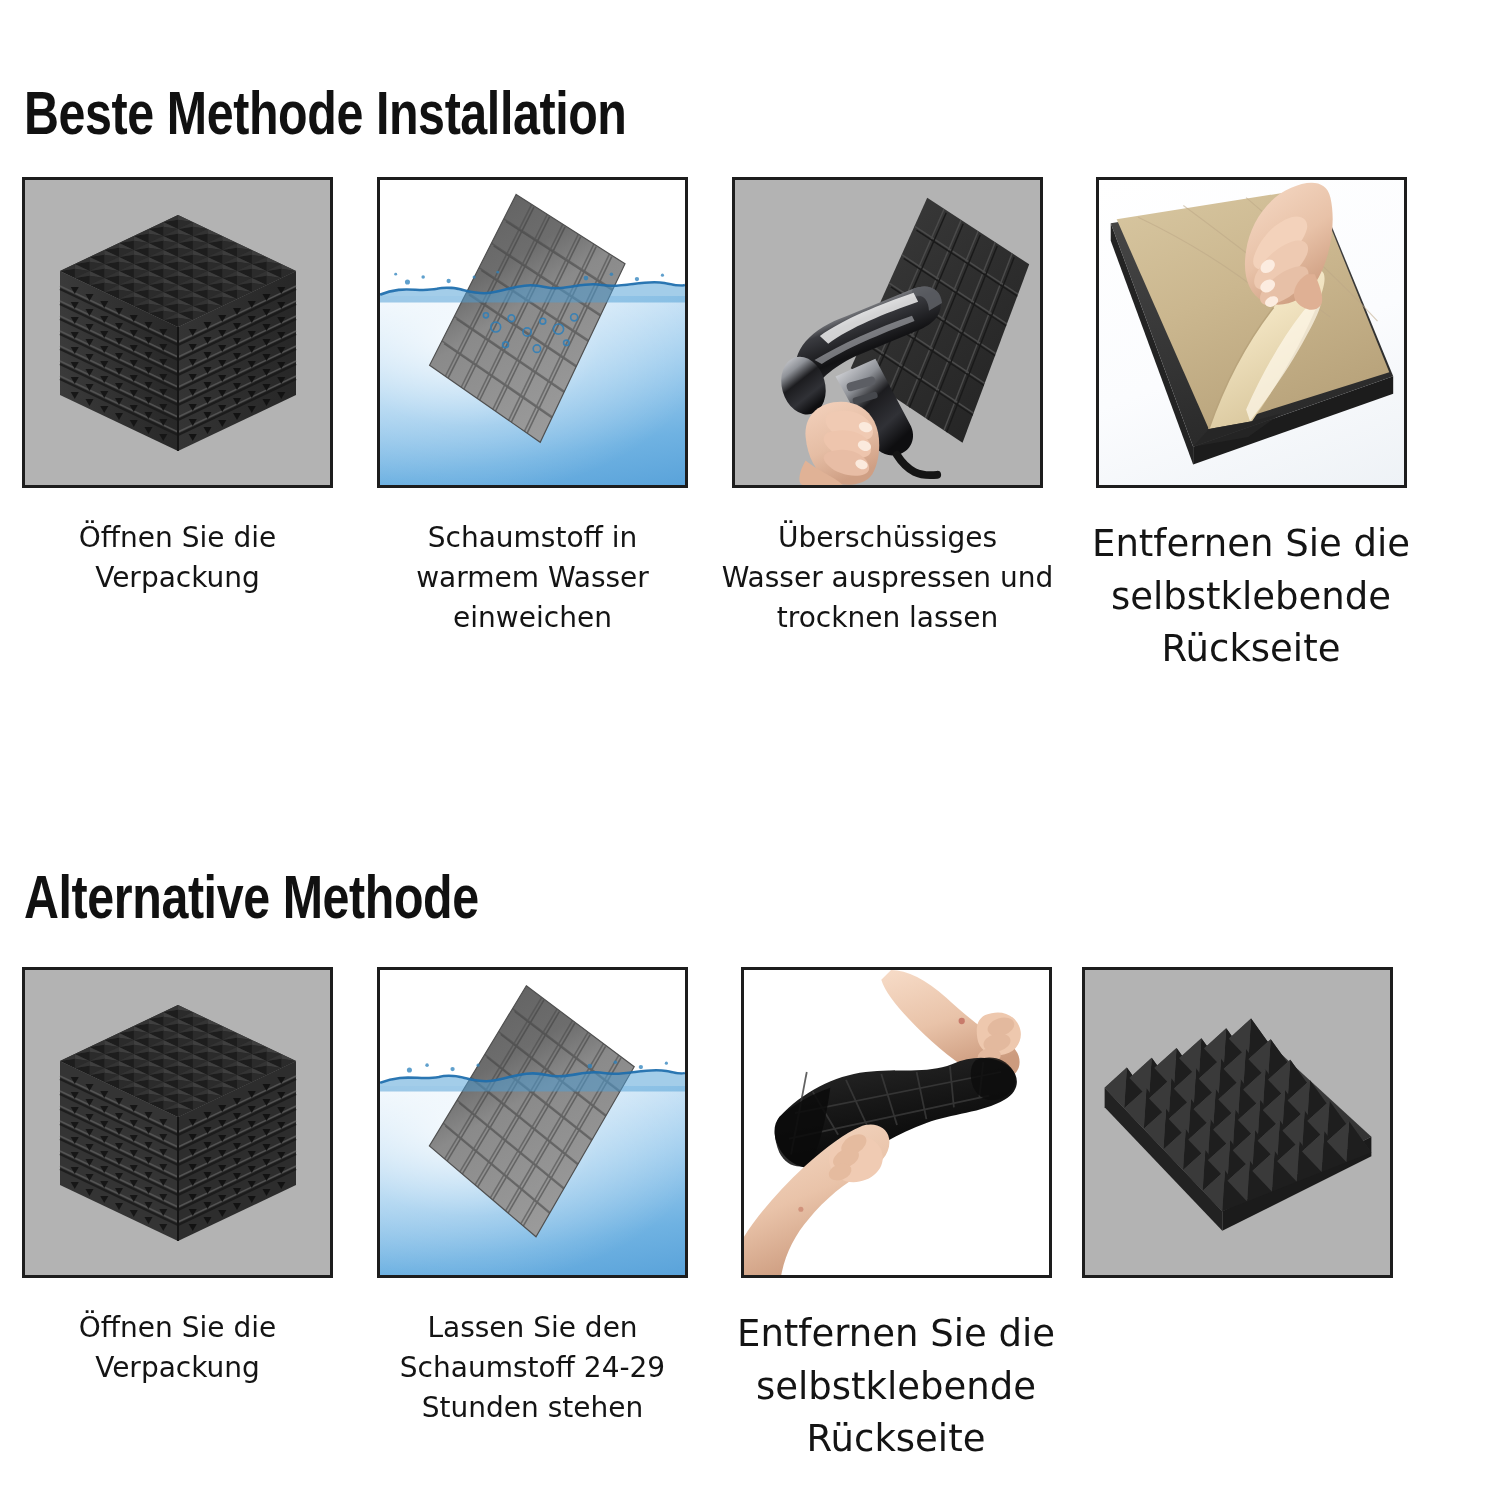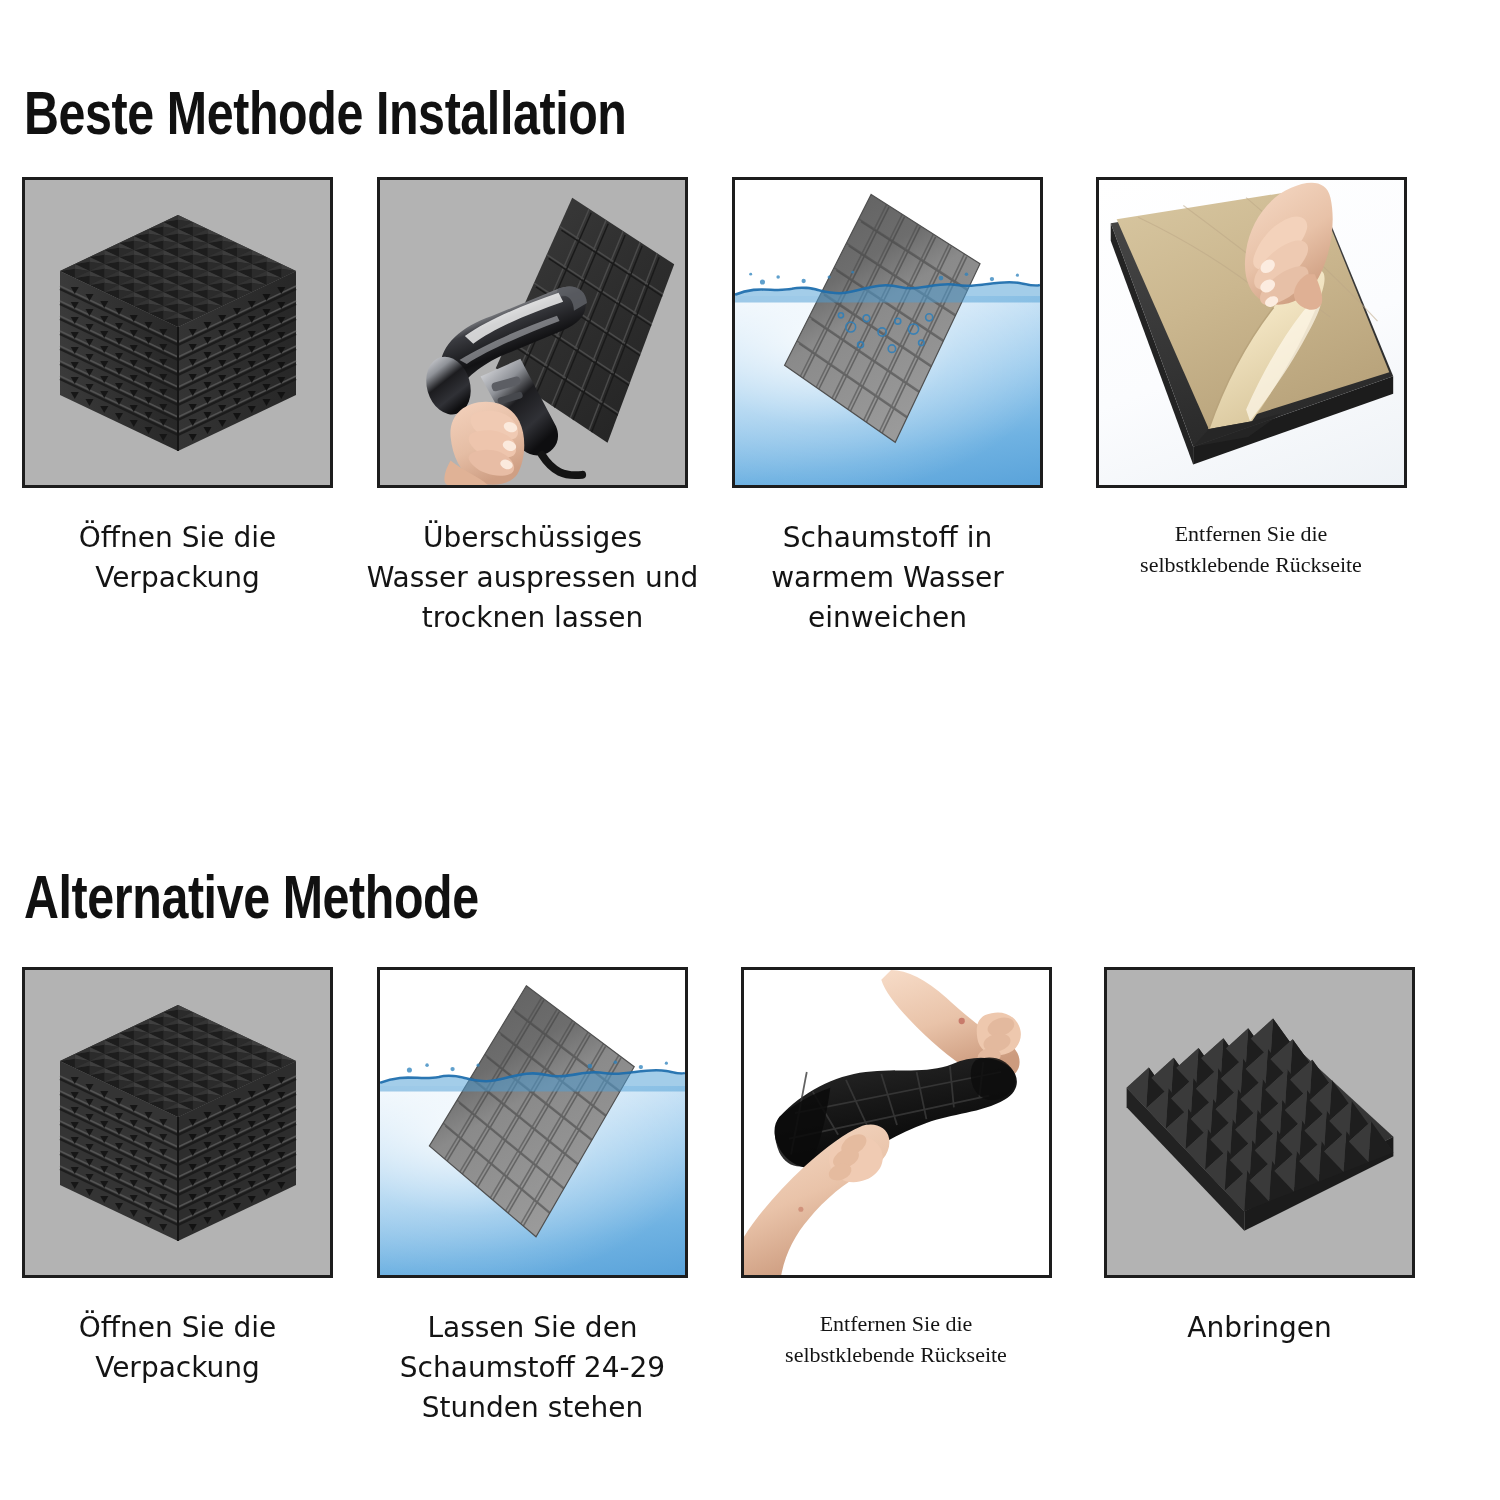--- a/index.html
+++ b/index.html
@@ -46,21 +46,21 @@
   .caption {
     margin-top: 30px;
     width: 355px;
     text-align: center;
     font-family: "DejaVu Sans", sans-serif;
     font-size: 28px;
     line-height: 1.42;
     color: #141414;
     white-space: pre-line;
   }
-  .caption.wide { width: 372px; font-size: 22px; font-family: Liberation Serif, serif; }
+  .caption.wide { width: 372px; font-size: 37px; }
 
   
   .cube-wrap { position: absolute; left: 50%; top: 50%; transform: translate(-50%,-50%); }
   .cube-svg { display: block; }
 
   
   .water-upper { position: absolute; left:0; top:0; width:100%; height:40%; background:#ffffff; }
   .water-lower {
     position: absolute; left:0; top:38%; width:100%; height:62%;
     background: linear-gradient(170deg, #eef6fc 0%, #cfe6f7 18%, #9fcdee 48%, #6fb2e2 78%, #5aa3da 100%);
@@ -528,117 +528,20 @@
               </g>
             <polyline points="125,118 125,242" stroke="#141414" stroke-width="2" fill="none"></polyline>
           </svg>
         </div>
       </div>
       <div class="caption">Öffnen Sie die
 Verpackung</div>
     </div>
 
     <div class="step">
-      <div class="thumb">
-        <div class="scene">
-          <svg viewBox="0 0 311 311">
-            <defs>
-              <linearGradient id="dryerBody" x1="0" y1="0" x2="0.3" y2="1">
-                <stop offset="0" stop-color="#d9dade"></stop>
-                  <stop offset="0.28" stop-color="#8f9298"></stop>
-                <stop offset="0.5" stop-color="#1c1c1f"></stop>
-                  <stop offset="0.78" stop-color="#303136"></stop>
-                <stop offset="1" stop-color="#0e0e10"></stop>
-              </linearGradient>
-              <linearGradient id="dryerBarrel" x1="0" y1="0" x2="0.2" y2="1">
-                <stop offset="0" stop-color="#c9cbd0"></stop>
-                  <stop offset="0.3" stop-color="#3a3b40"></stop>
-                <stop offset="0.7" stop-color="#121214"></stop>
-                  <stop offset="1" stop-color="#2a2b2f"></stop>
-              </linearGradient>
-              <linearGradient id="skin" x1="0" y1="0" x2="0.4" y2="1">
-                <stop offset="0" stop-color="#f4d2bd"></stop>
-                  <stop offset="0.6" stop-color="#e5bda4"></stop>
-                <stop offset="1" stop-color="#cf9f84"></stop>
-              </linearGradient>
-              <linearGradient id="foamFlat" x1="0.1" y1="0" x2="0.8" y2="1">
-                <stop offset="0" stop-color="#3b3b3b"></stop>
-                  <stop offset="0.5" stop-color="#2e2e2e"></stop>
-                <stop offset="1" stop-color="#242424"></stop>
-              </linearGradient>
-              <clipPath id="fp3clip">
-                  <polygon points="196,18 300,86 232,268 118,192"></polygon>
-                </clipPath>
-            </defs>
-
-            <g>
-              <polygon points="196,18 300,86 232,268 118,192" fill="url(#foamFlat)"></polygon>
-              <g clip-path="url(#fp3clip)" id="dgrid" stroke="#4b4b4b" stroke-width="1.5" fill="none">
-                  <line x1="213.33333333333334" y1="29.333333333333332" x2="137" y2="204.66666666666666"></line>
-                  <line x1="183" y1="47" x2="288.6666666666667" y2="116.33333333333333"></line>
-                  <line x1="230.66666666666666" y1="40.666666666666664" x2="156" y2="217.33333333333334"></line>
-                  <line x1="170" y1="76" x2="277.3333333333333" y2="146.66666666666666"></line>
-                  <line x1="248" y1="52" x2="175" y2="230"></line>
-                  <line x1="157" y1="105" x2="266" y2="177"></line>
-                  <line x1="265.3333333333333" y1="63.33333333333333" x2="194" y2="242.66666666666666"></line>
-                  <line x1="144" y1="134" x2="254.66666666666669" y2="207.33333333333331"></line>
-                  <line x1="282.6666666666667" y1="74.66666666666667" x2="213" y2="255.33333333333334"></line>
-                  <line x1="131" y1="163" x2="243.33333333333331" y2="237.66666666666669"></line>
-                </g>
-              <g clip-path="url(#fp3clip)" id="dgrid2" stroke="#1a1a1a" stroke-width="1.5" fill="none">
-                  <line x1="215.33333333333334" y1="33.33333333333333" x2="139" y2="208.66666666666666"></line>
-                  <line x1="185" y1="51" x2="290.6666666666667" y2="120.33333333333333"></line>
-                  <line x1="232.66666666666666" y1="44.666666666666664" x2="158" y2="221.33333333333334"></line>
-                  <line x1="172" y1="80" x2="279.3333333333333" y2="150.66666666666666"></line>
-                  <line x1="250" y1="56" x2="177" y2="234"></line>
-                  <line x1="159" y1="109" x2="268" y2="181"></line>
-                  <line x1="267.3333333333333" y1="67.33333333333333" x2="196" y2="246.66666666666666"></line>
-                  <line x1="146" y1="138" x2="256.6666666666667" y2="211.33333333333331"></line>
-                  <line x1="284.6666666666667" y1="78.66666666666667" x2="215" y2="259.3333333333333"></line>
-                  <line x1="133" y1="167" x2="245.33333333333331" y2="241.66666666666669"></line>
-                </g>
-            </g>
-
-            <g transform="rotate(-16 150 170)">
-              <path d="M58,176 C58,148 86,132 124,130 L196,122 C214,120 222,130 220,142
-                       C218,156 206,162 190,164 L120,172 C96,176 76,186 68,196 Z" fill="url(#dryerBarrel)"></path>
-              <ellipse cx="62" cy="186" rx="22" ry="30" fill="url(#dryerBody)"></ellipse>
-              <path d="M196,122 C214,120 224,130 221,144 L206,148 C209,136 204,128 193,130 Z" fill="#5b5d63" opacity="0.9"></path>
-              <path d="M92,142 C120,132 160,128 196,126 L198,136 C162,138 124,142 98,152 Z" fill="#ffffff" opacity="0.78"></path>
-              <path d="M80,164 C110,156 150,150 188,148 L189,154 C152,157 112,162 86,170 Z" fill="#cfd2d8" opacity="0.5"></path>
-
-              <path d="M96,186 L140,180 L156,256 C158,272 146,282 132,280 C120,278 114,268 112,256 Z" fill="url(#dryerBody)"></path>
-              <rect x="104" y="196" width="30" height="9" rx="4" fill="#5c5e64"></rect>
-              <rect x="106" y="212" width="26" height="7" rx="3" fill="#46484d"></rect>
-
-              <path d="M134,280 C140,300 150,308 168,311" stroke="#141414" stroke-width="8" fill="none" stroke-linecap="round"></path>
-            </g>
-
-            <g>
-              <path d="M72,262 C70,240 86,226 108,226 C124,226 136,234 142,246
-                       C150,262 148,286 140,300 C132,312 110,314 96,306 C82,298 74,282 72,262 Z" fill="url(#skin)"></path>
-              <path d="M96,238 C112,232 130,236 138,248 C142,254 142,262 136,264 C126,268 106,264 98,256 C92,250 90,242 96,238 Z" fill="#f0cab3"></path>
-              <path d="M94,258 C110,252 128,256 136,266 C140,272 140,280 134,282 C124,286 104,282 96,274 C90,268 88,262 94,258 Z" fill="#eec5ad"></path>
-              <path d="M94,278 C110,272 126,276 134,286 C138,292 138,298 132,300 C122,304 104,300 96,292 C90,286 88,282 94,278 Z" fill="#e8bda5"></path>
-              <g fill="#fbeadd">
-                <ellipse cx="133" cy="252" rx="7" ry="5" transform="rotate(20 133 252)"></ellipse>
-                <ellipse cx="132" cy="271" rx="7" ry="5" transform="rotate(20 132 271)"></ellipse>
-                <ellipse cx="129" cy="290" rx="6.5" ry="4.6" transform="rotate(20 129 290)"></ellipse>
-              </g>
-              <path d="M72,286 C64,300 64,311 70,311 L110,311 C100,302 84,296 72,286 Z" fill="#e0b296"></path>
-            </g>
-          </svg>
-        </div>
-      </div>
-      <div class="caption">Überschüssiges
-Wasser auspressen und
-trocknen lassen</div>
-    </div>
-
-    <div class="step">
       <div class="thumb water-bg">
         <div class="water-upper"></div>
         <div class="water-lower"></div>
         <div class="water-glow"></div>
         <div class="scene">
           <svg viewBox="0 0 311 311" preserveAspectRatio="none">
             <defs>
               <linearGradient id="foamDiag" x1="0" y1="0" x2="0.4" y2="1">
                 <stop offset="0" stop-color="#5d5d5d"></stop>
                 <stop offset="0.38" stop-color="#6d6d6d"></stop>
@@ -716,20 +619,117 @@
                 <circle cx="160" cy="172" r="3.8"></circle>
               <circle cx="190" cy="166" r="2.8"></circle>
                 <circle cx="108" cy="138" r="2.6"></circle>
             </g>
           </svg>
         </div>
       </div>
       <div class="caption">Schaumstoff in
 warmem Wasser
 einweichen</div>
+    </div>
+
+    <div class="step">
+      <div class="thumb">
+        <div class="scene">
+          <svg viewBox="0 0 311 311">
+            <defs>
+              <linearGradient id="dryerBody" x1="0" y1="0" x2="0.3" y2="1">
+                <stop offset="0" stop-color="#d9dade"></stop>
+                  <stop offset="0.28" stop-color="#8f9298"></stop>
+                <stop offset="0.5" stop-color="#1c1c1f"></stop>
+                  <stop offset="0.78" stop-color="#303136"></stop>
+                <stop offset="1" stop-color="#0e0e10"></stop>
+              </linearGradient>
+              <linearGradient id="dryerBarrel" x1="0" y1="0" x2="0.2" y2="1">
+                <stop offset="0" stop-color="#c9cbd0"></stop>
+                  <stop offset="0.3" stop-color="#3a3b40"></stop>
+                <stop offset="0.7" stop-color="#121214"></stop>
+                  <stop offset="1" stop-color="#2a2b2f"></stop>
+              </linearGradient>
+              <linearGradient id="skin" x1="0" y1="0" x2="0.4" y2="1">
+                <stop offset="0" stop-color="#f4d2bd"></stop>
+                  <stop offset="0.6" stop-color="#e5bda4"></stop>
+                <stop offset="1" stop-color="#cf9f84"></stop>
+              </linearGradient>
+              <linearGradient id="foamFlat" x1="0.1" y1="0" x2="0.8" y2="1">
+                <stop offset="0" stop-color="#3b3b3b"></stop>
+                  <stop offset="0.5" stop-color="#2e2e2e"></stop>
+                <stop offset="1" stop-color="#242424"></stop>
+              </linearGradient>
+              <clipPath id="fp3clip">
+                  <polygon points="196,18 300,86 232,268 118,192"></polygon>
+                </clipPath>
+            </defs>
+
+            <g>
+              <polygon points="196,18 300,86 232,268 118,192" fill="url(#foamFlat)"></polygon>
+              <g clip-path="url(#fp3clip)" id="dgrid" stroke="#4b4b4b" stroke-width="1.5" fill="none">
+                  <line x1="213.33333333333334" y1="29.333333333333332" x2="137" y2="204.66666666666666"></line>
+                  <line x1="183" y1="47" x2="288.6666666666667" y2="116.33333333333333"></line>
+                  <line x1="230.66666666666666" y1="40.666666666666664" x2="156" y2="217.33333333333334"></line>
+                  <line x1="170" y1="76" x2="277.3333333333333" y2="146.66666666666666"></line>
+                  <line x1="248" y1="52" x2="175" y2="230"></line>
+                  <line x1="157" y1="105" x2="266" y2="177"></line>
+                  <line x1="265.3333333333333" y1="63.33333333333333" x2="194" y2="242.66666666666666"></line>
+                  <line x1="144" y1="134" x2="254.66666666666669" y2="207.33333333333331"></line>
+                  <line x1="282.6666666666667" y1="74.66666666666667" x2="213" y2="255.33333333333334"></line>
+                  <line x1="131" y1="163" x2="243.33333333333331" y2="237.66666666666669"></line>
+                </g>
+              <g clip-path="url(#fp3clip)" id="dgrid2" stroke="#1a1a1a" stroke-width="1.5" fill="none">
+                  <line x1="215.33333333333334" y1="33.33333333333333" x2="139" y2="208.66666666666666"></line>
+                  <line x1="185" y1="51" x2="290.6666666666667" y2="120.33333333333333"></line>
+                  <line x1="232.66666666666666" y1="44.666666666666664" x2="158" y2="221.33333333333334"></line>
+                  <line x1="172" y1="80" x2="279.3333333333333" y2="150.66666666666666"></line>
+                  <line x1="250" y1="56" x2="177" y2="234"></line>
+                  <line x1="159" y1="109" x2="268" y2="181"></line>
+                  <line x1="267.3333333333333" y1="67.33333333333333" x2="196" y2="246.66666666666666"></line>
+                  <line x1="146" y1="138" x2="256.6666666666667" y2="211.33333333333331"></line>
+                  <line x1="284.6666666666667" y1="78.66666666666667" x2="215" y2="259.3333333333333"></line>
+                  <line x1="133" y1="167" x2="245.33333333333331" y2="241.66666666666669"></line>
+                </g>
+            </g>
+
+            <g transform="rotate(-16 150 170)">
+              <path d="M58,176 C58,148 86,132 124,130 L196,122 C214,120 222,130 220,142
+                       C218,156 206,162 190,164 L120,172 C96,176 76,186 68,196 Z" fill="url(#dryerBarrel)"></path>
+              <ellipse cx="62" cy="186" rx="22" ry="30" fill="url(#dryerBody)"></ellipse>
+              <path d="M196,122 C214,120 224,130 221,144 L206,148 C209,136 204,128 193,130 Z" fill="#5b5d63" opacity="0.9"></path>
+              <path d="M92,142 C120,132 160,128 196,126 L198,136 C162,138 124,142 98,152 Z" fill="#ffffff" opacity="0.78"></path>
+              <path d="M80,164 C110,156 150,150 188,148 L189,154 C152,157 112,162 86,170 Z" fill="#cfd2d8" opacity="0.5"></path>
+
+              <path d="M96,186 L140,180 L156,256 C158,272 146,282 132,280 C120,278 114,268 112,256 Z" fill="url(#dryerBody)"></path>
+              <rect x="104" y="196" width="30" height="9" rx="4" fill="#5c5e64"></rect>
+              <rect x="106" y="212" width="26" height="7" rx="3" fill="#46484d"></rect>
+
+              <path d="M134,280 C140,300 150,308 168,311" stroke="#141414" stroke-width="8" fill="none" stroke-linecap="round"></path>
+            </g>
+
+            <g>
+              <path d="M72,262 C70,240 86,226 108,226 C124,226 136,234 142,246
+                       C150,262 148,286 140,300 C132,312 110,314 96,306 C82,298 74,282 72,262 Z" fill="url(#skin)"></path>
+              <path d="M96,238 C112,232 130,236 138,248 C142,254 142,262 136,264 C126,268 106,264 98,256 C92,250 90,242 96,238 Z" fill="#f0cab3"></path>
+              <path d="M94,258 C110,252 128,256 136,266 C140,272 140,280 134,282 C124,286 104,282 96,274 C90,268 88,262 94,258 Z" fill="#eec5ad"></path>
+              <path d="M94,278 C110,272 126,276 134,286 C138,292 138,298 132,300 C122,304 104,300 96,292 C90,286 88,282 94,278 Z" fill="#e8bda5"></path>
+              <g fill="#fbeadd">
+                <ellipse cx="133" cy="252" rx="7" ry="5" transform="rotate(20 133 252)"></ellipse>
+                <ellipse cx="132" cy="271" rx="7" ry="5" transform="rotate(20 132 271)"></ellipse>
+                <ellipse cx="129" cy="290" rx="6.5" ry="4.6" transform="rotate(20 129 290)"></ellipse>
+              </g>
+              <path d="M72,286 C64,300 64,311 70,311 L110,311 C100,302 84,296 72,286 Z" fill="#e0b296"></path>
+            </g>
+          </svg>
+        </div>
+      </div>
+      <div class="caption">Überschüssiges
+Wasser auspressen und
+trocknen lassen</div>
     </div>
 
     <div class="step">
       <div class="thumb white-bg">
         <div class="peel-bg"></div>
         <div class="scene">
           <svg viewBox="0 0 311 311">
             <defs>
               <linearGradient id="foamSlab" x1="0" y1="0" x2="0.3" y2="1">
                 <stop offset="0" stop-color="#4a4a4a"></stop>
@@ -1526,16 +1526,15 @@
                 <polygon points="266.66666666666663,196 241.33333333333331,206 243.99999999999997,164.5" fill="#1e1e1e"></polygon>
                 <polygon points="241.33333333333331,206 221.33333333333331,185 243.99999999999997,164.5" fill="#3a3a3a"></polygon>
                 <polygon points="246.66666666666666,175 272,165 269.3333333333333,154.5" fill="#4a4a4a"></polygon>
                 <polygon points="272,165 292,186 269.3333333333333,154.5" fill="#2c2c2c"></polygon>
                 <polygon points="292,186 266.66666666666663,196 269.3333333333333,154.5" fill="#1e1e1e"></polygon>
                 <polygon points="266.66666666666663,196 246.66666666666666,175 269.3333333333333,154.5" fill="#3a3a3a"></polygon>
               </g>
           </svg>
         </div>
       </div>
-      <div class="caption">Anbringen</div>
     </div>
   </div>
 </div>
 
 </body></html>

